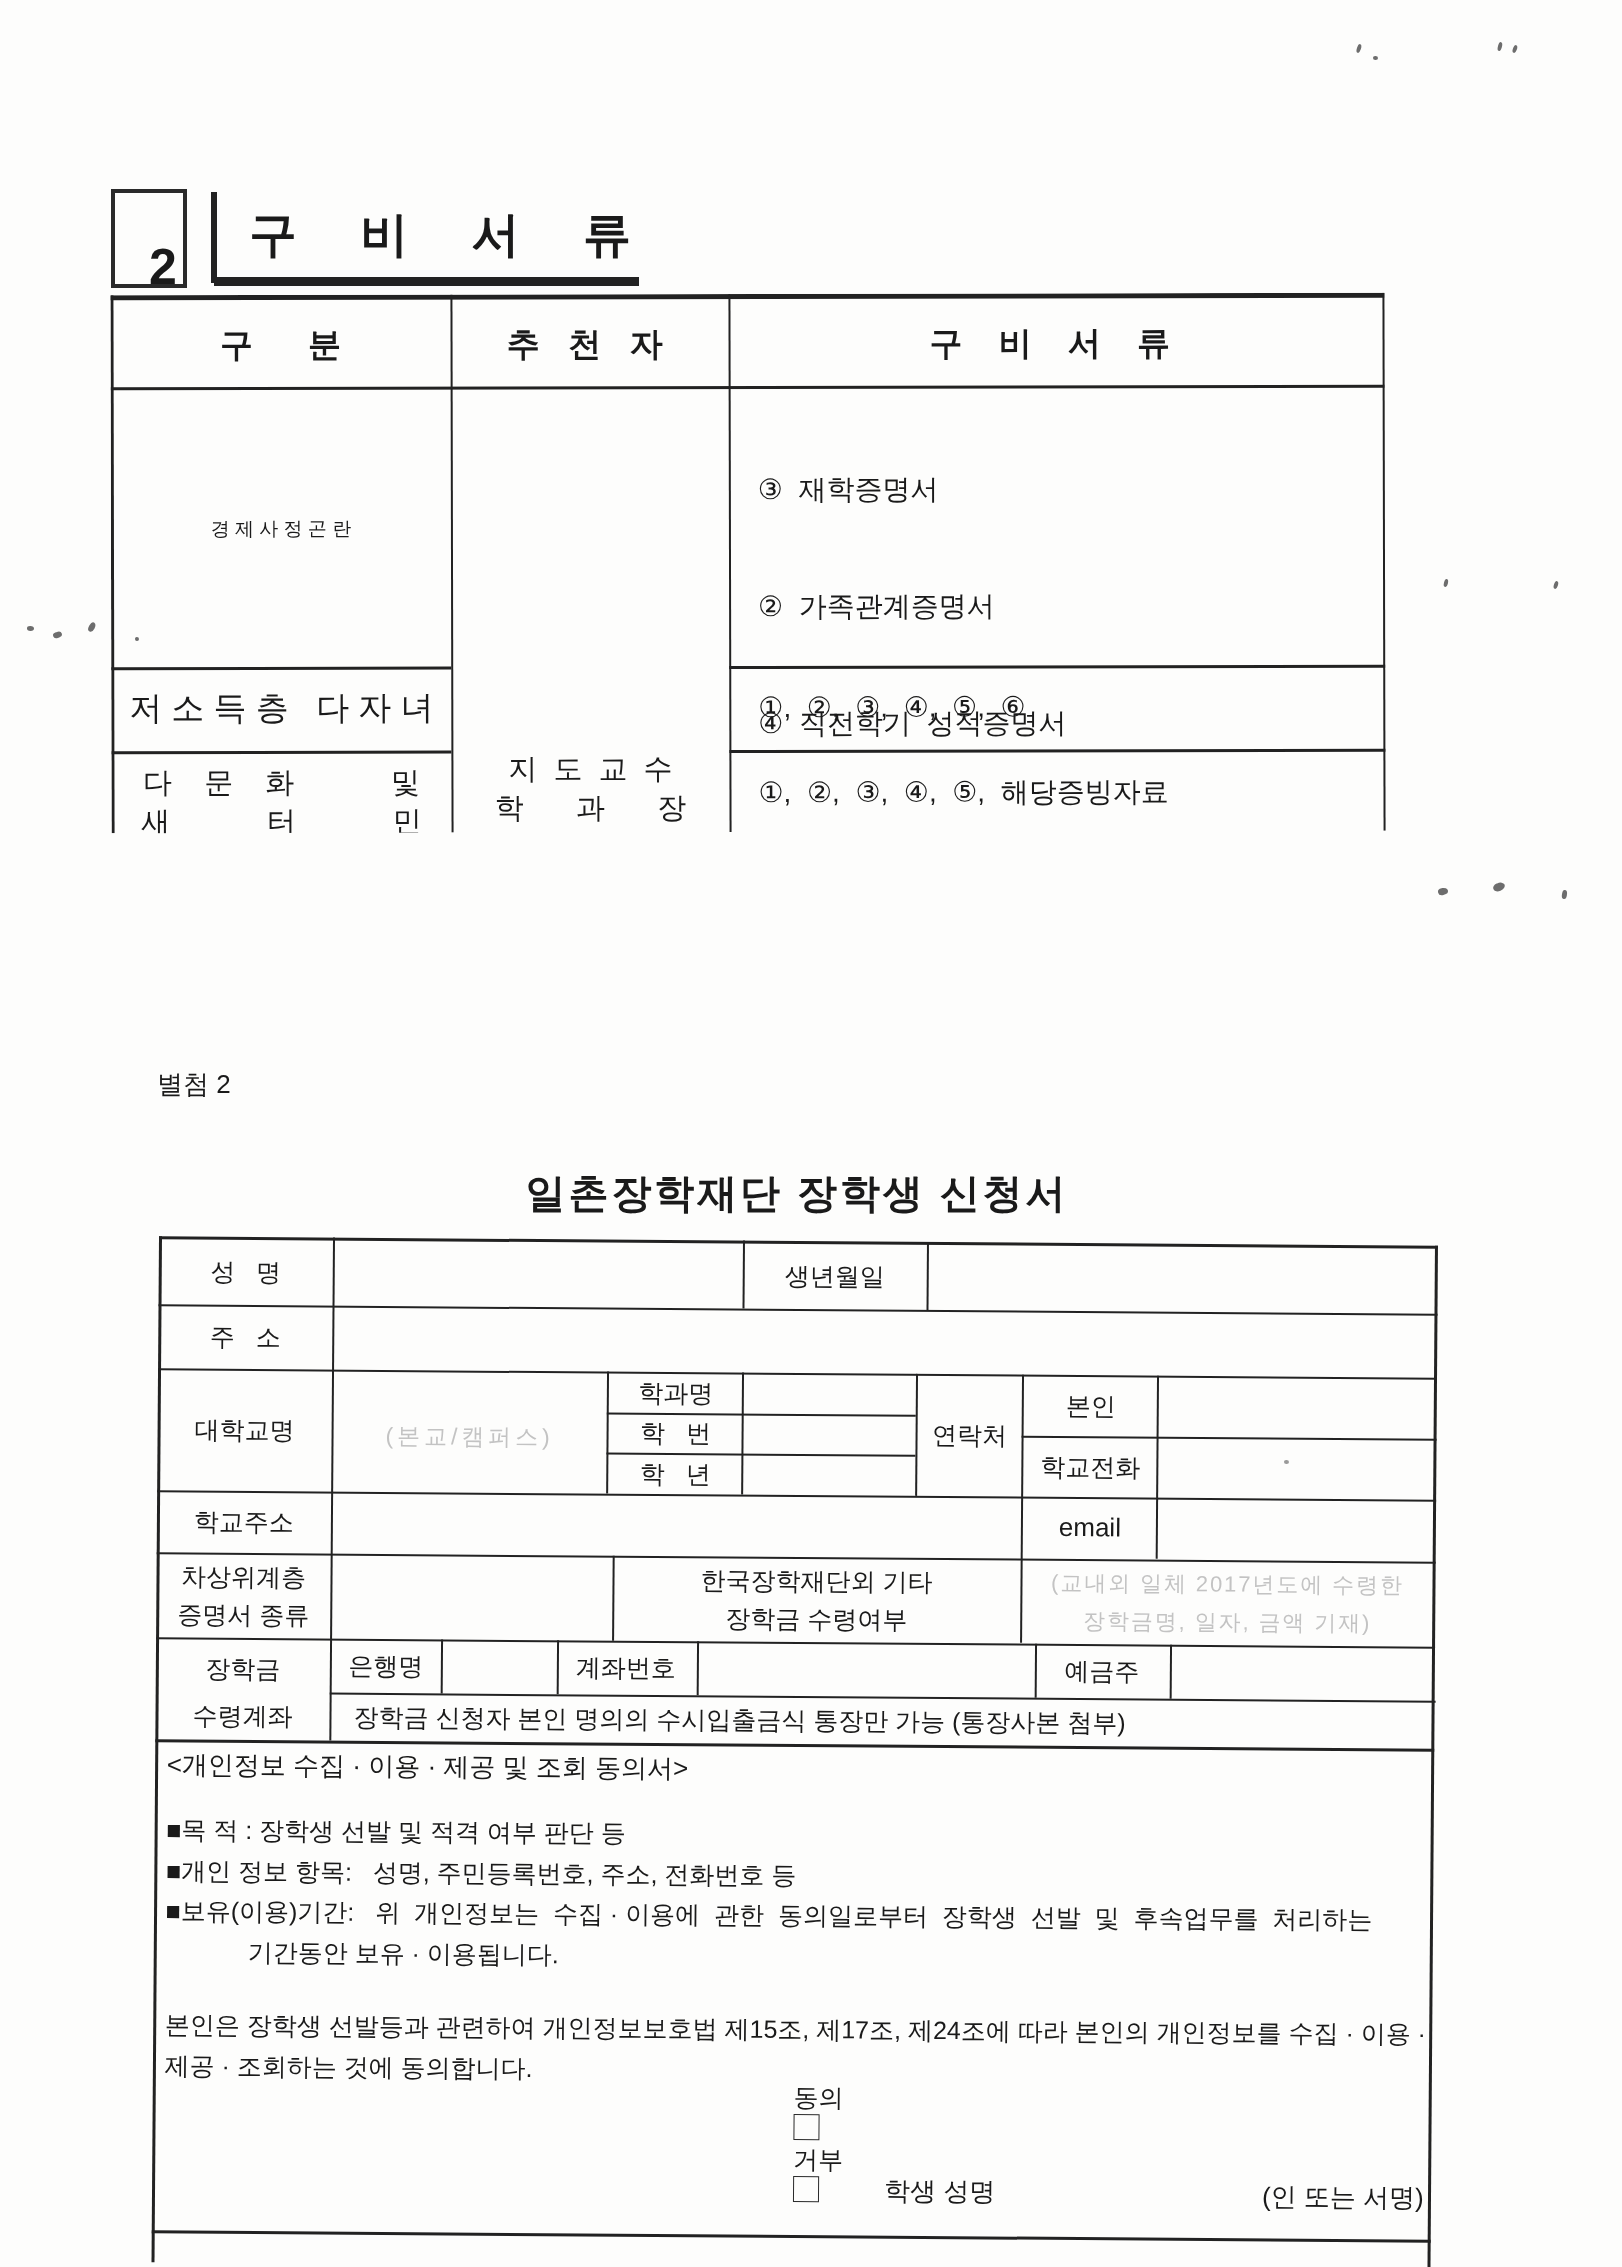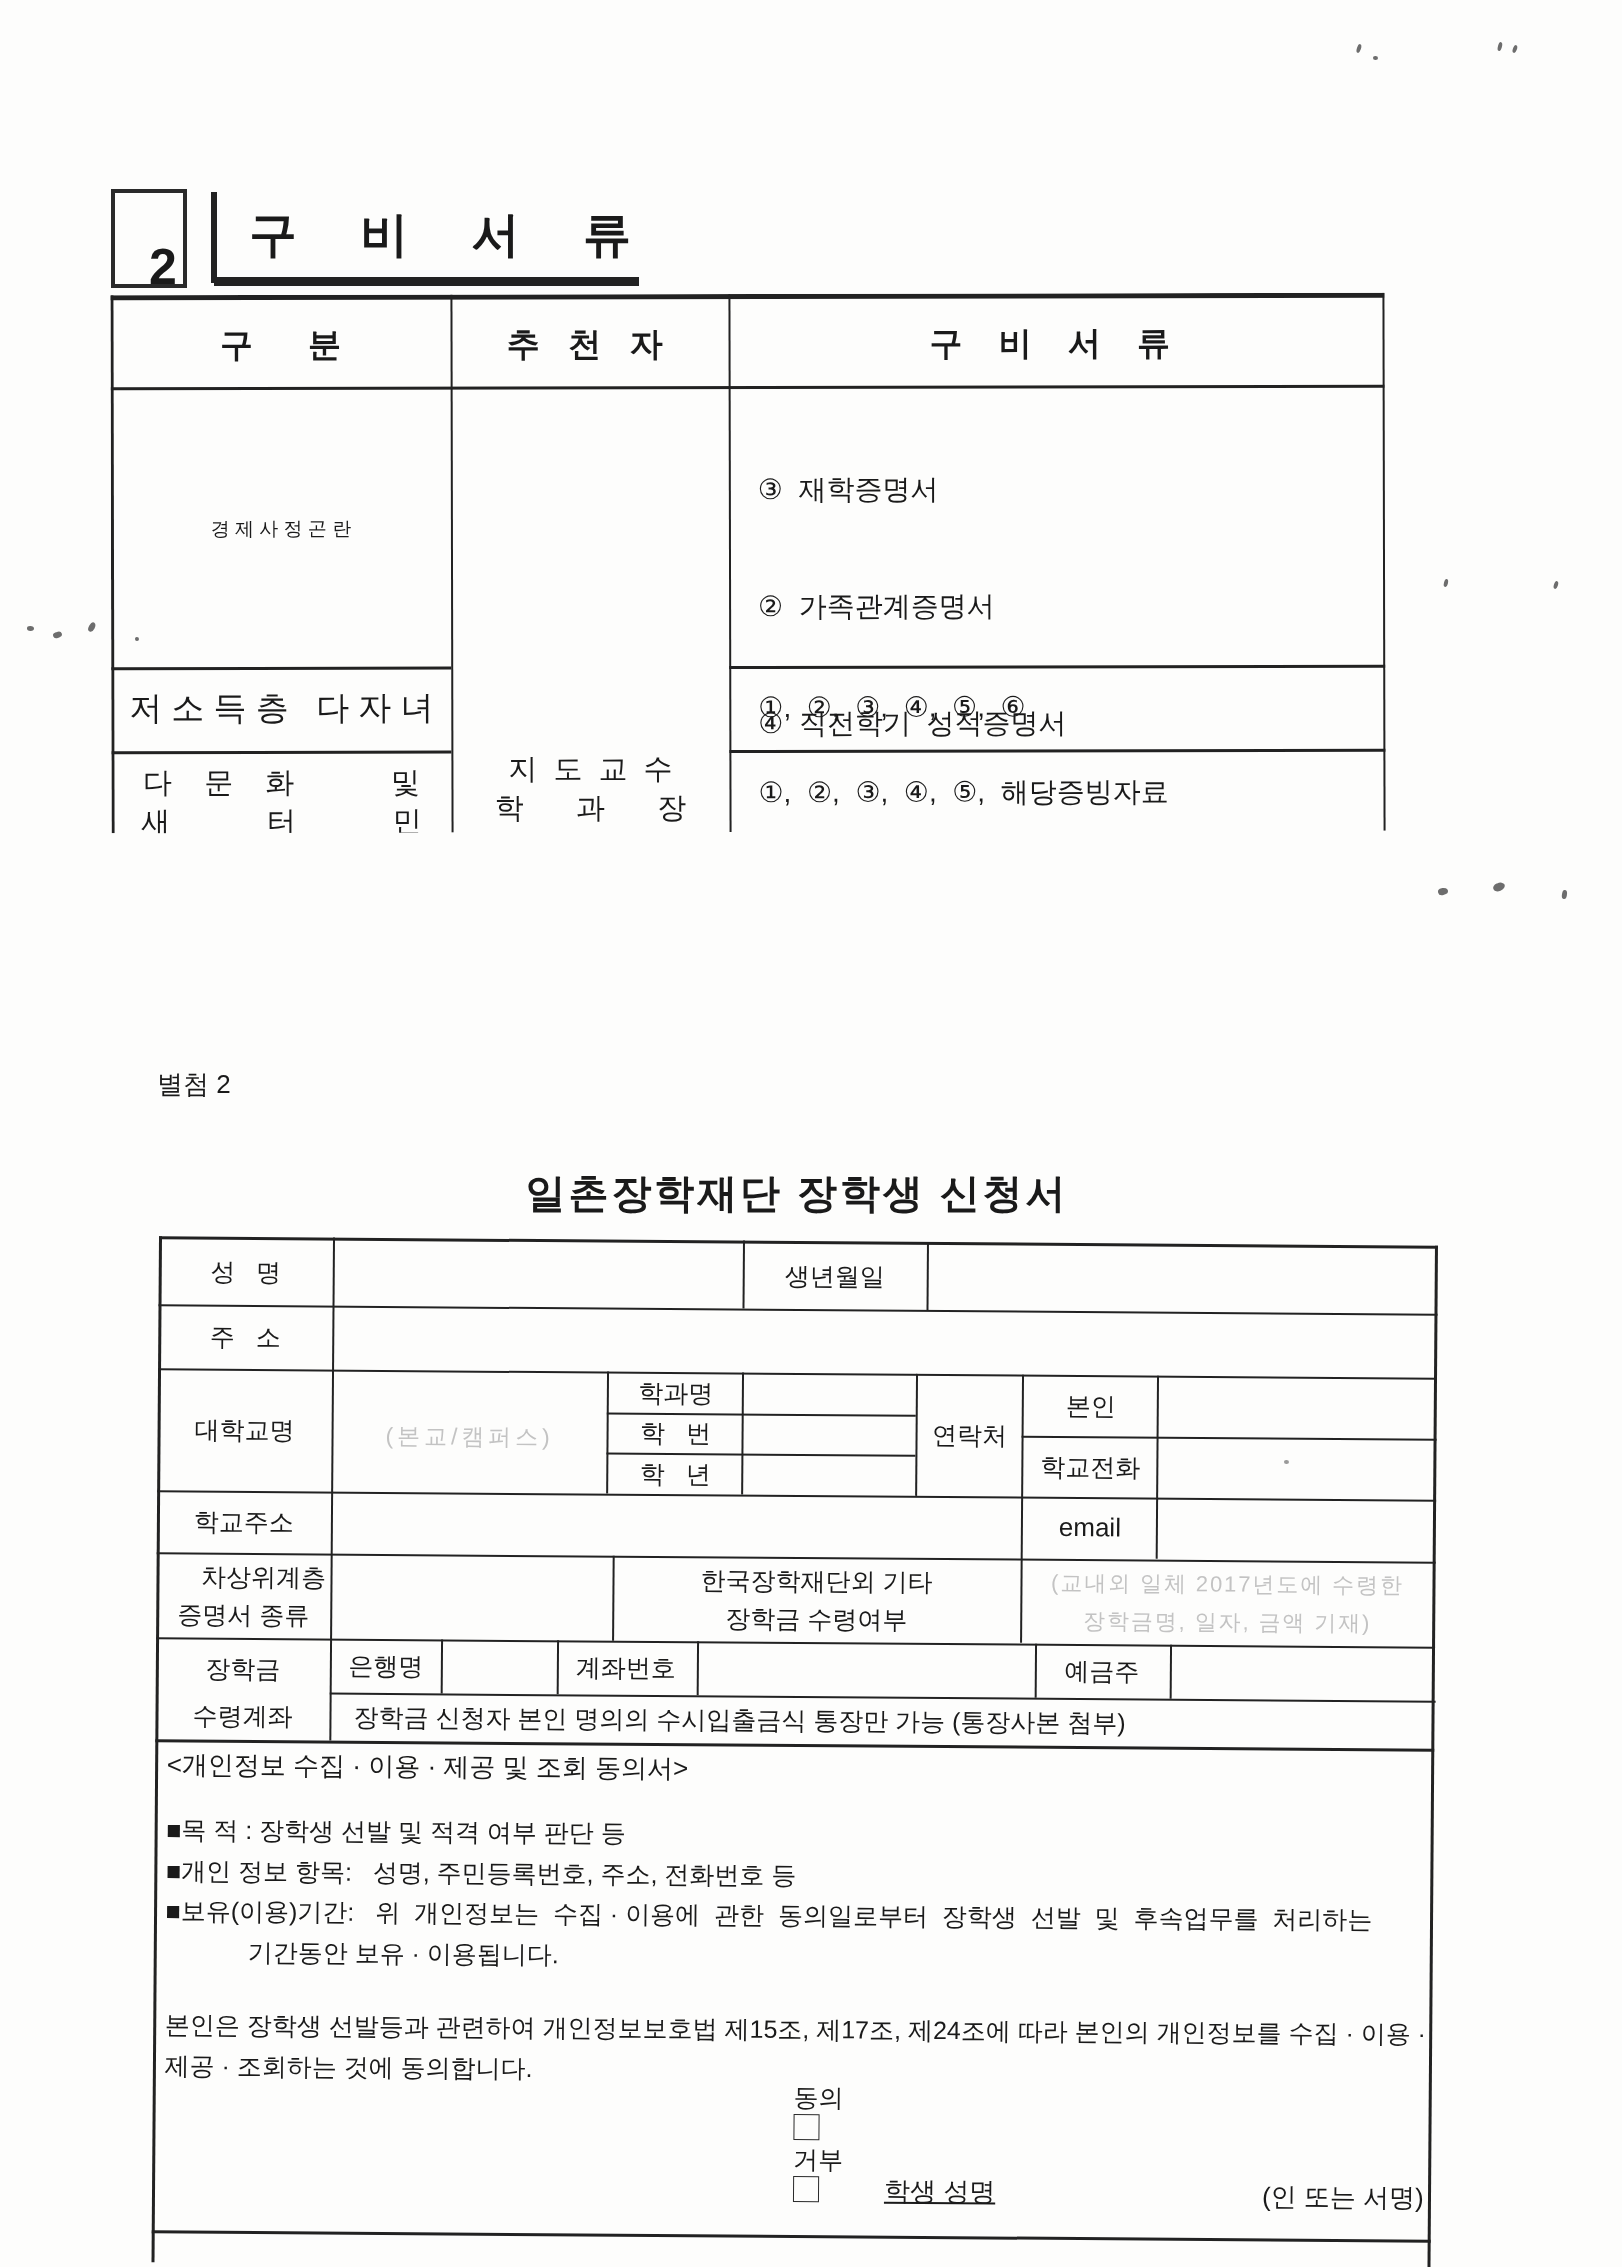--- a/index.html
+++ b/index.html
@@ -139,21 +139,21 @@
   <div class="txt ctr ft" style="left:933px;top:163px;">본인</div>
   <div class="abs" style="left:1001px;top:134px;width:275px;height:59px;"></div>
   <div class="txt ctr ft" style="left:933px;top:224px;">학교전화</div>
   <div class="abs" style="left:1001px;top:195px;width:275px;height:59px;"></div>
 
   <div class="txt ctr ft" style="left:87px;top:285px;">학교주소</div>
   <div class="abs" style="left:176px;top:256px;width:688px;height:60px;"></div>
   <div class="txt ctr" style="left:933px;top:285px;font-size:26px;">email</div>
   <div class="abs" style="left:1001px;top:256px;width:275px;height:60px;"></div>
 
-  <div class="txt ctr ft" style="left:87px;top:340px;margin-left:20px;">차상위계층</div>
+  <div class="txt ctr ft" style="left:87px;top:340px;">차상위계층</div>
   <div class="txt ctr ft" style="left:87px;top:378px;">증명서 종류</div>
   <div class="abs" style="left:176px;top:318px;width:280px;height:83px;"></div>
   <div class="txt ctr ft" style="left:660px;top:340px;">한국장학재단외 기타</div>
   <div class="txt ctr ft" style="left:660px;top:378px;">장학금 수령여부</div>
   <div class="abs" style="left:866px;top:318px;width:410px;height:83px;">
     <div class="txt ctr faint" style="left:50%;top:26%;font-size:22px;letter-spacing:1.9px;">(교내외 일체 2017년도에 수령한</div>
     <div class="txt ctr faint" style="left:50%;top:72%;font-size:22px;letter-spacing:1.9px;">장학금명, 일자, 금액 기재)</div>
   </div>
 
   <div class="txt ctr ft" style="left:87px;top:432px;">장학금</div>
@@ -174,17 +174,17 @@
   <div class="txt ft" style="left:11.6px;top:774px;">본인은 장학생 선발등과 관련하여 개인정보보호법 제15조, 제17조, 제24조에 따라 본인의 개인정보를 수집 · 이용 ·</div>
   <div class="txt ft" style="left:11.6px;top:815px;">제공 · 조회하는 것에 동의합니다.</div>
 
   <div class="abs" style="left:613px;top:811px;font-size:25px;white-space:pre;">
     <span>동의</span><span> </span>
     <span class="box-check"></span><span>      </span>
     <span>거부</span><span> </span>
     <span class="box-check"></span>
   </div>
 
-  <div class="txt" style="left:732px;top:935px;font-size:26px;text-decoration:underline;">학생 성명</div>
+  <div class="txt" style="left:732px;top:935px;font-size:26px;">학생 성명</div>
   <div class="abs" style="left:859px;top:917px;width:241px;height:58px;"></div>
   <div class="txt" style="left:1110px;top:938px;font-size:26px;">(인 또는 서명)</div>
 </div>
 
 
 </body></html>

